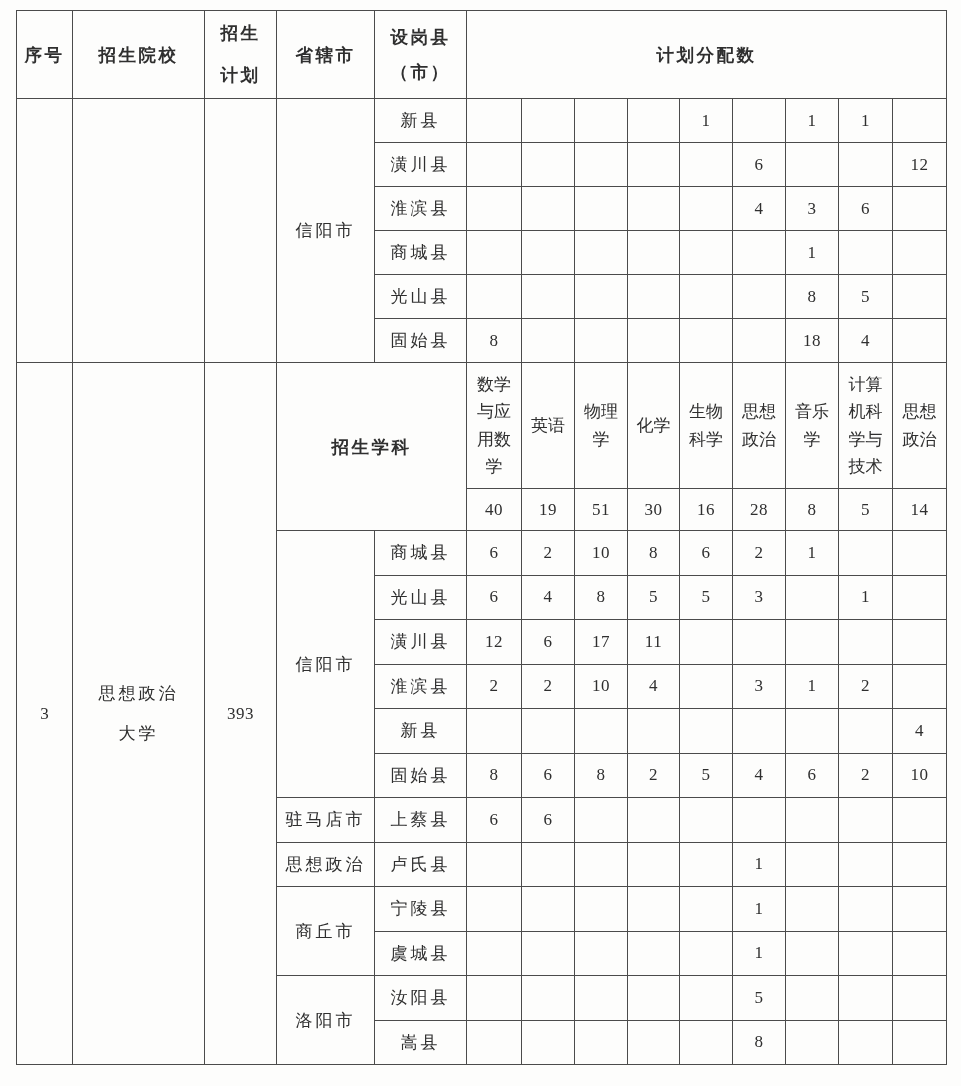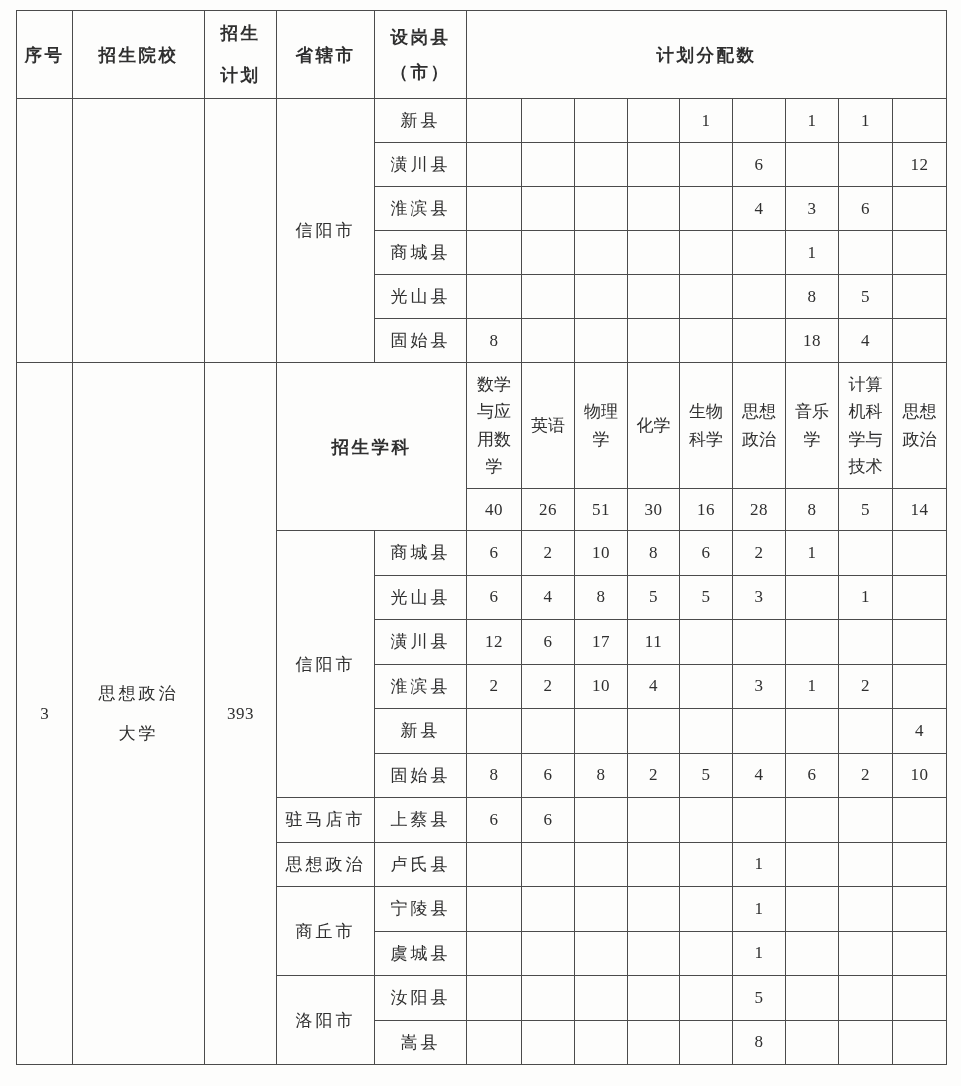--- a/index.html
+++ b/index.html
@@ -186,21 +186,21 @@
         <td class="subj"><span class="subj-in">化学</span></td>
         <td class="subj"><span class="subj-in">生物科学</span></td>
         <td class="subj"><span class="subj-in">思想政治</span></td>
         <td class="subj"><span class="subj-in">音乐学</span></td>
         <td class="subj"><span class="subj-in">计算机科学与技术</span></td>
         <td class="subj"><span class="subj-in">思想政治</span></td>
       </tr>
 
       <tr class="r-quota">
           <td class="num">40</td>
-          <td class="num">26</td>
+          <td class="num">19</td>
           <td class="num">51</td>
           <td class="num">30</td>
           <td class="num">16</td>
           <td class="num">28</td>
           <td class="num">8</td>
           <td class="num">5</td>
           <td class="num">14</td>
         </tr>
 
       <tr class="r-county">

